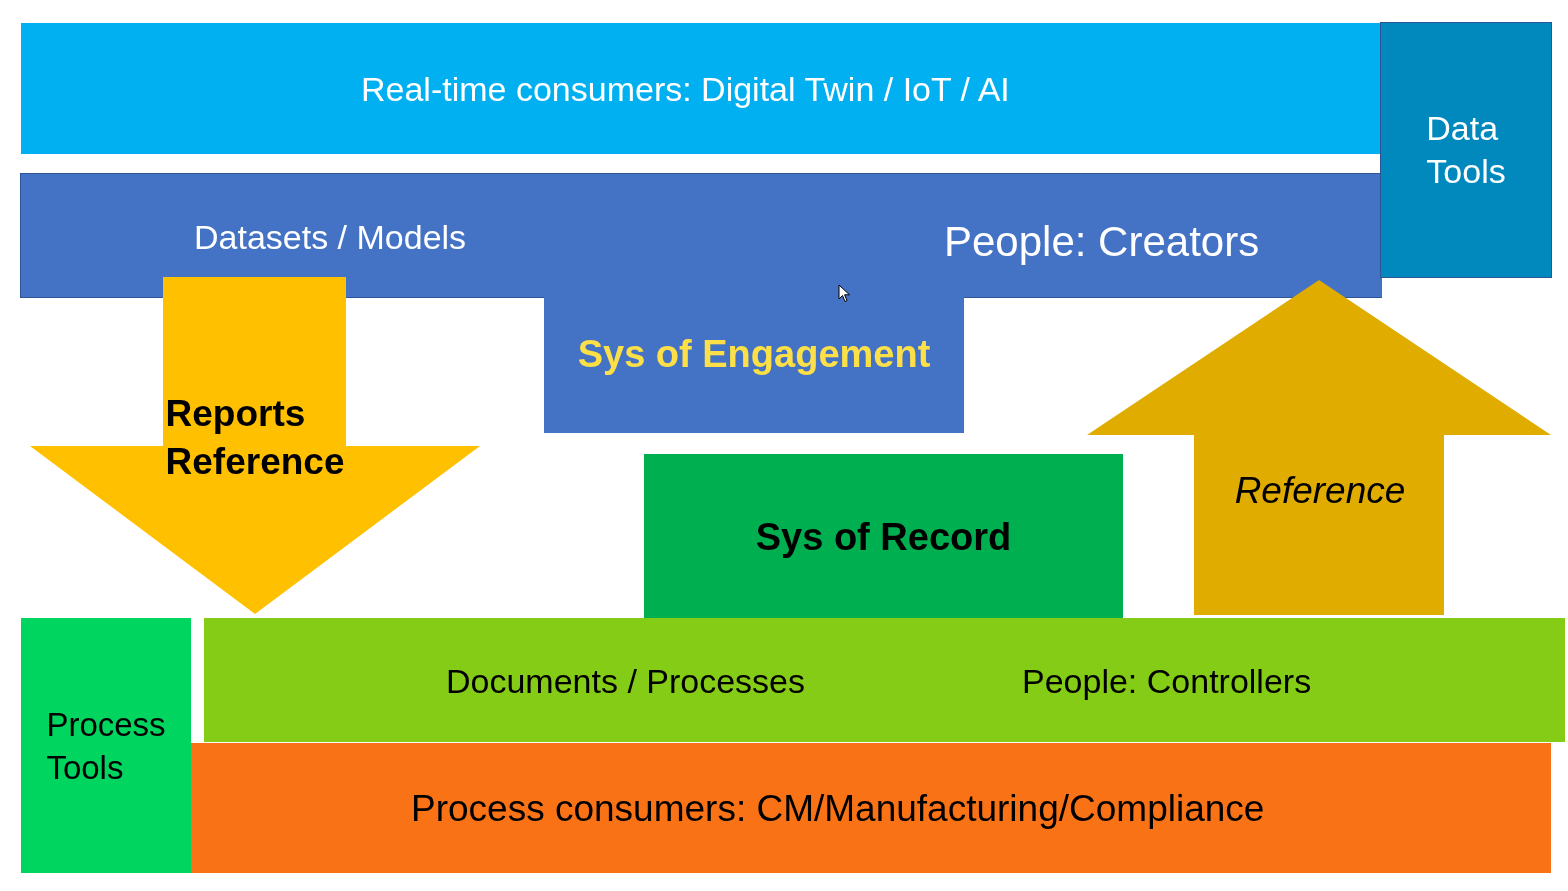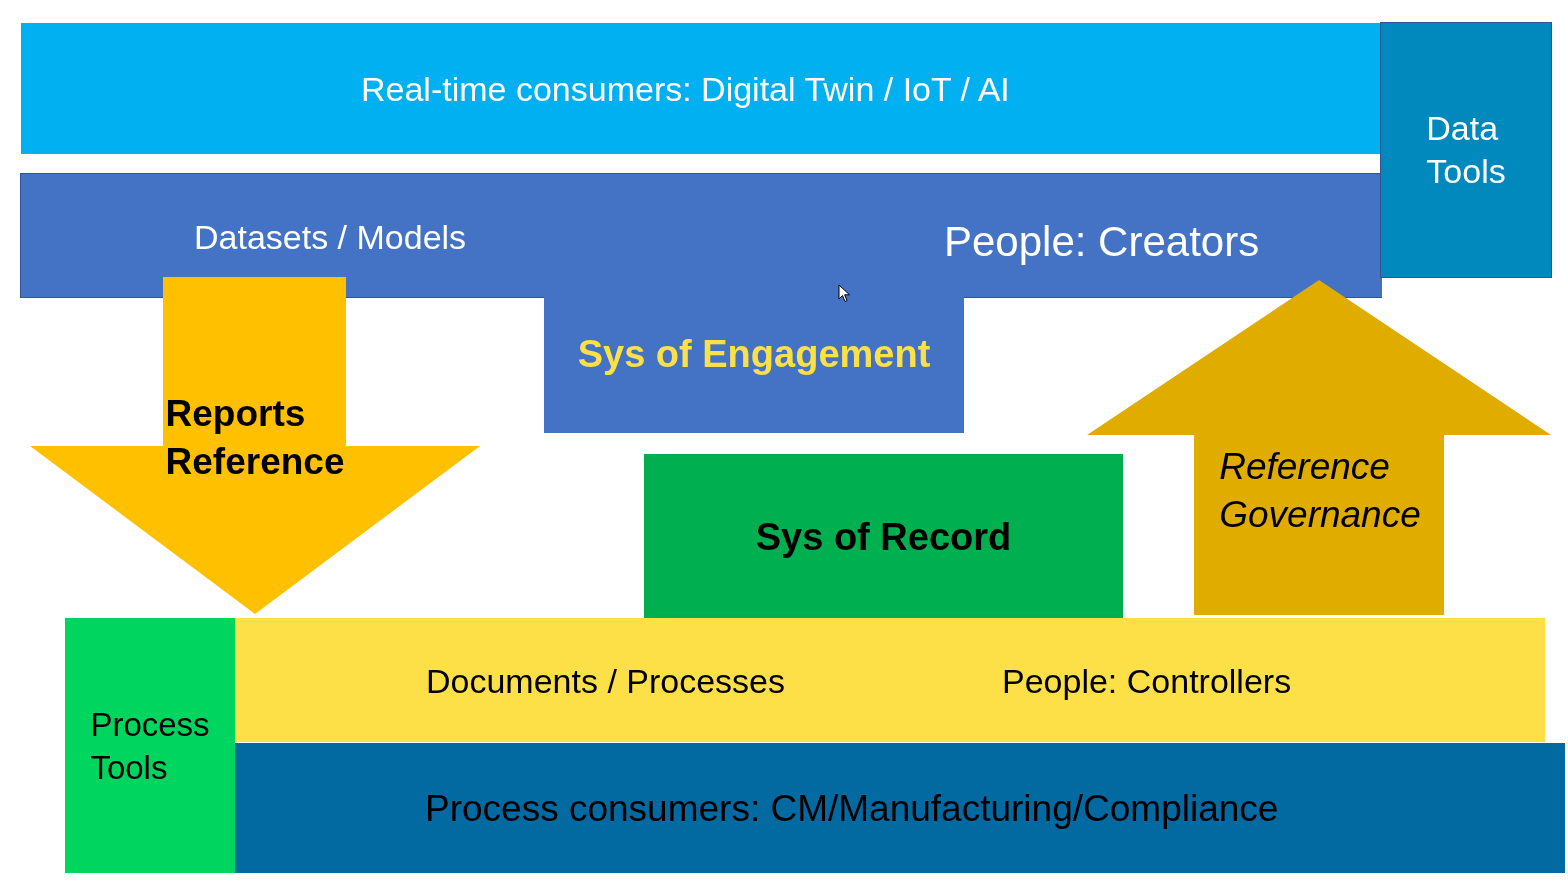--- a/index.html
+++ b/index.html
@@ -11,24 +11,24 @@
 
     #band-realtime { left: 21px; top: 23px; width: 1360px; height: 131px; background: #00b0f0; }
     #band-datasets { left: 20px; top: 153px; width: 1362px; height: 125px; background: #4472c4;
                      border: 1.5px solid #2f5496; border-right: none; margin-top: 20px; }
     #box-datatools { left: 1380px; top: 22px; width: 172px; height: 256px; background: #0189be;
                      border: 1.5px solid #2f5496; color: #fff; font-size: 34px; line-height: 43px; }
     #box-engagement { left: 544px; top: 276px; width: 420px; height: 157px; background: #4472c4;
                       color: #fde047; font-weight: bold; font-size: 38px; }
     #box-record { left: 644px; top: 454px; width: 479px; height: 166px; background: #00b050;
                   color: #000; font-weight: bold; font-size: 38px; }
-    #band-docs { left: 184px; top: 618px; width: 1361px; height: 124px; background: #fde047; text-align: center; }
-    #band-process { left: 204px; top: 743px; width: 1361px; height: 130px; background: #0369a1; }
+    #band-docs { left: 204px; top: 618px; width: 1361px; height: 124px; background: #84cc16; text-align: center; }
+    #band-process { left: 190px; top: 743px; width: 1361px; height: 130px; background: #f97316; }
     #box-processtools { left: 21px; top: 618px; width: 170px; height: 255px; background: #00d65f;
-                        color: #000; font-size: 33px; line-height: 43px; margin-left: 44px; }
+                        color: #000; font-size: 33px; line-height: 43px; }
 
     svg.arrow { position: absolute; overflow: visible; }
     .arrow-text { color: #000; font-size: 37px; line-height: 48px; }
     #cursor { position: absolute; left: 838px; top: 284px; }
   </style>
 </head>
 <body>
 
 <div id="band-realtime" class="abs">
   <span class="lbl" style="left:340px; top:47px; color:#fff; font-size:34px;">Real-time consumers: Digital Twin / IoT / AI</span>
@@ -57,21 +57,20 @@
 <div class="abs center arrow-text" style="left:130px; top:388px; width:250px; height:100px;font-weight:bold;">
   <div>
     <div>Reports</div>
     <div>Reference</div>
   </div>
 </div>
 
 <div class="abs center arrow-text" style="left:1180px; top:441px; width:280px; height:100px;font-style:italic;">
   <div>
     <div>Reference</div>
-    <div>Governance</div>
   </div>
 </div>
 
 <div id="box-record" class="abs center">
   <span>Sys of Record</span>
 </div>
 
 <div id="band-docs" class="abs">
   <span class="lbl" style="left:242px; top:44px; color:#000; font-size:34px;">Documents / Processes</span>
   <span class="lbl" style="left:818px; top:44px; color:#000; font-size:34px;">People: Controllers</span>

